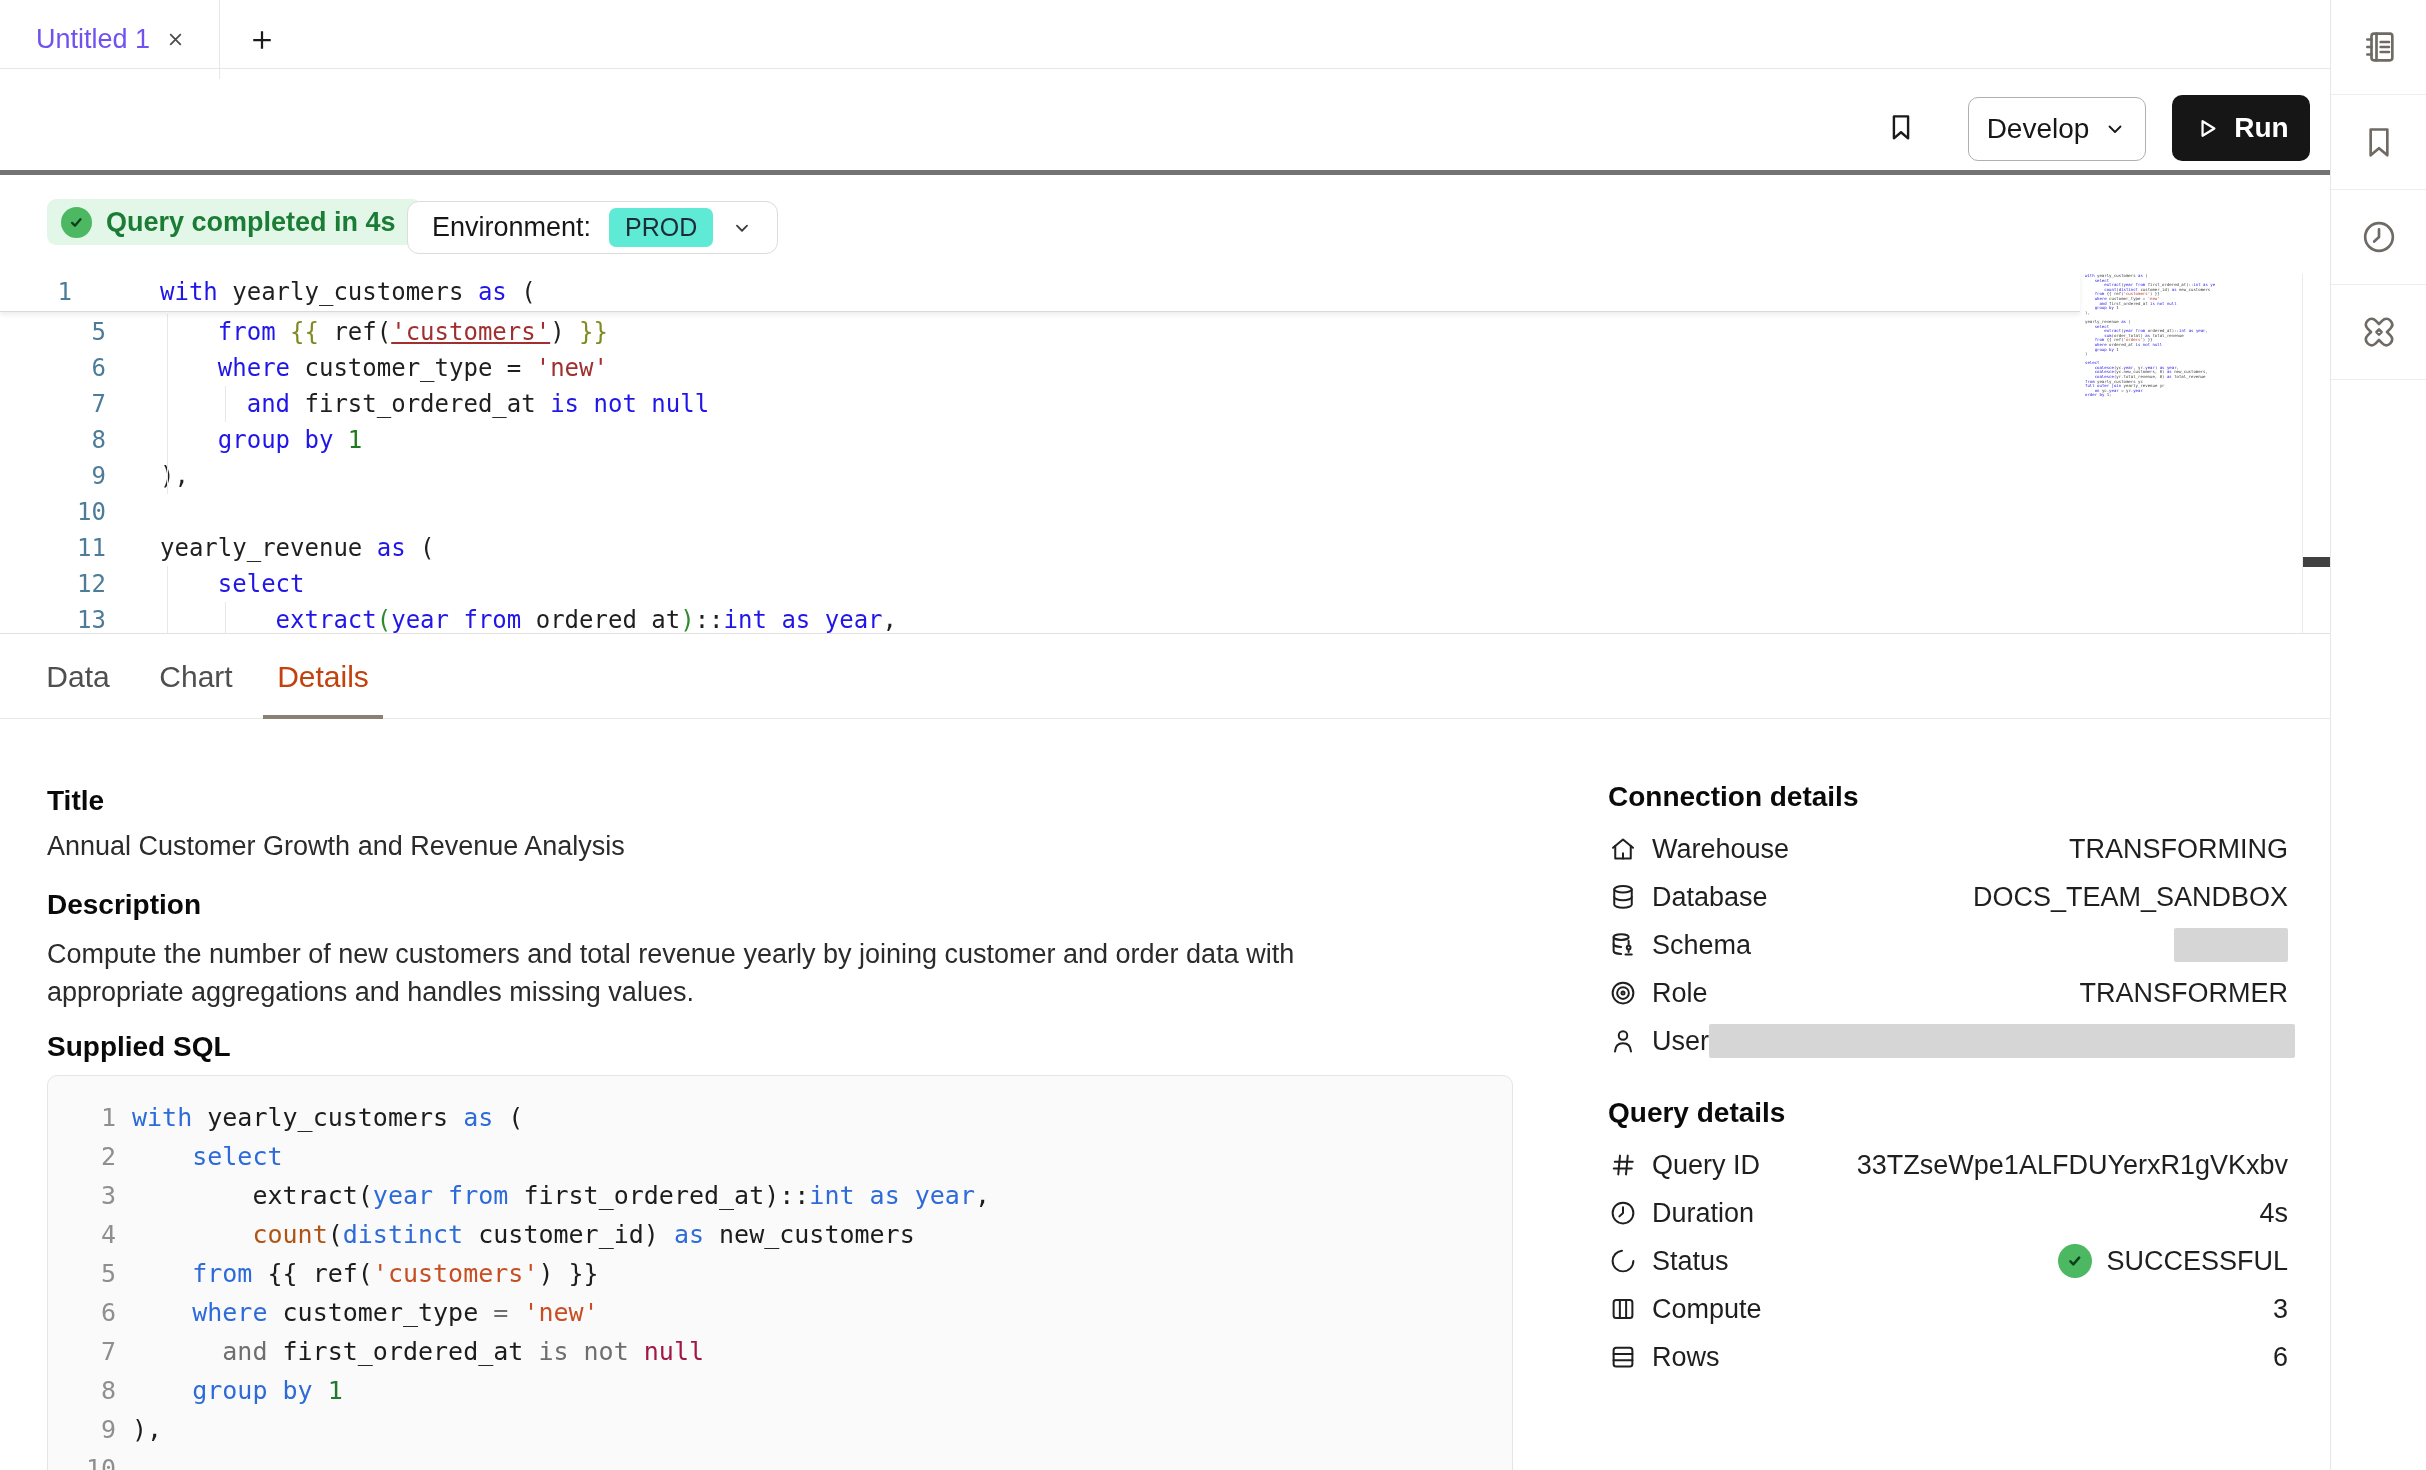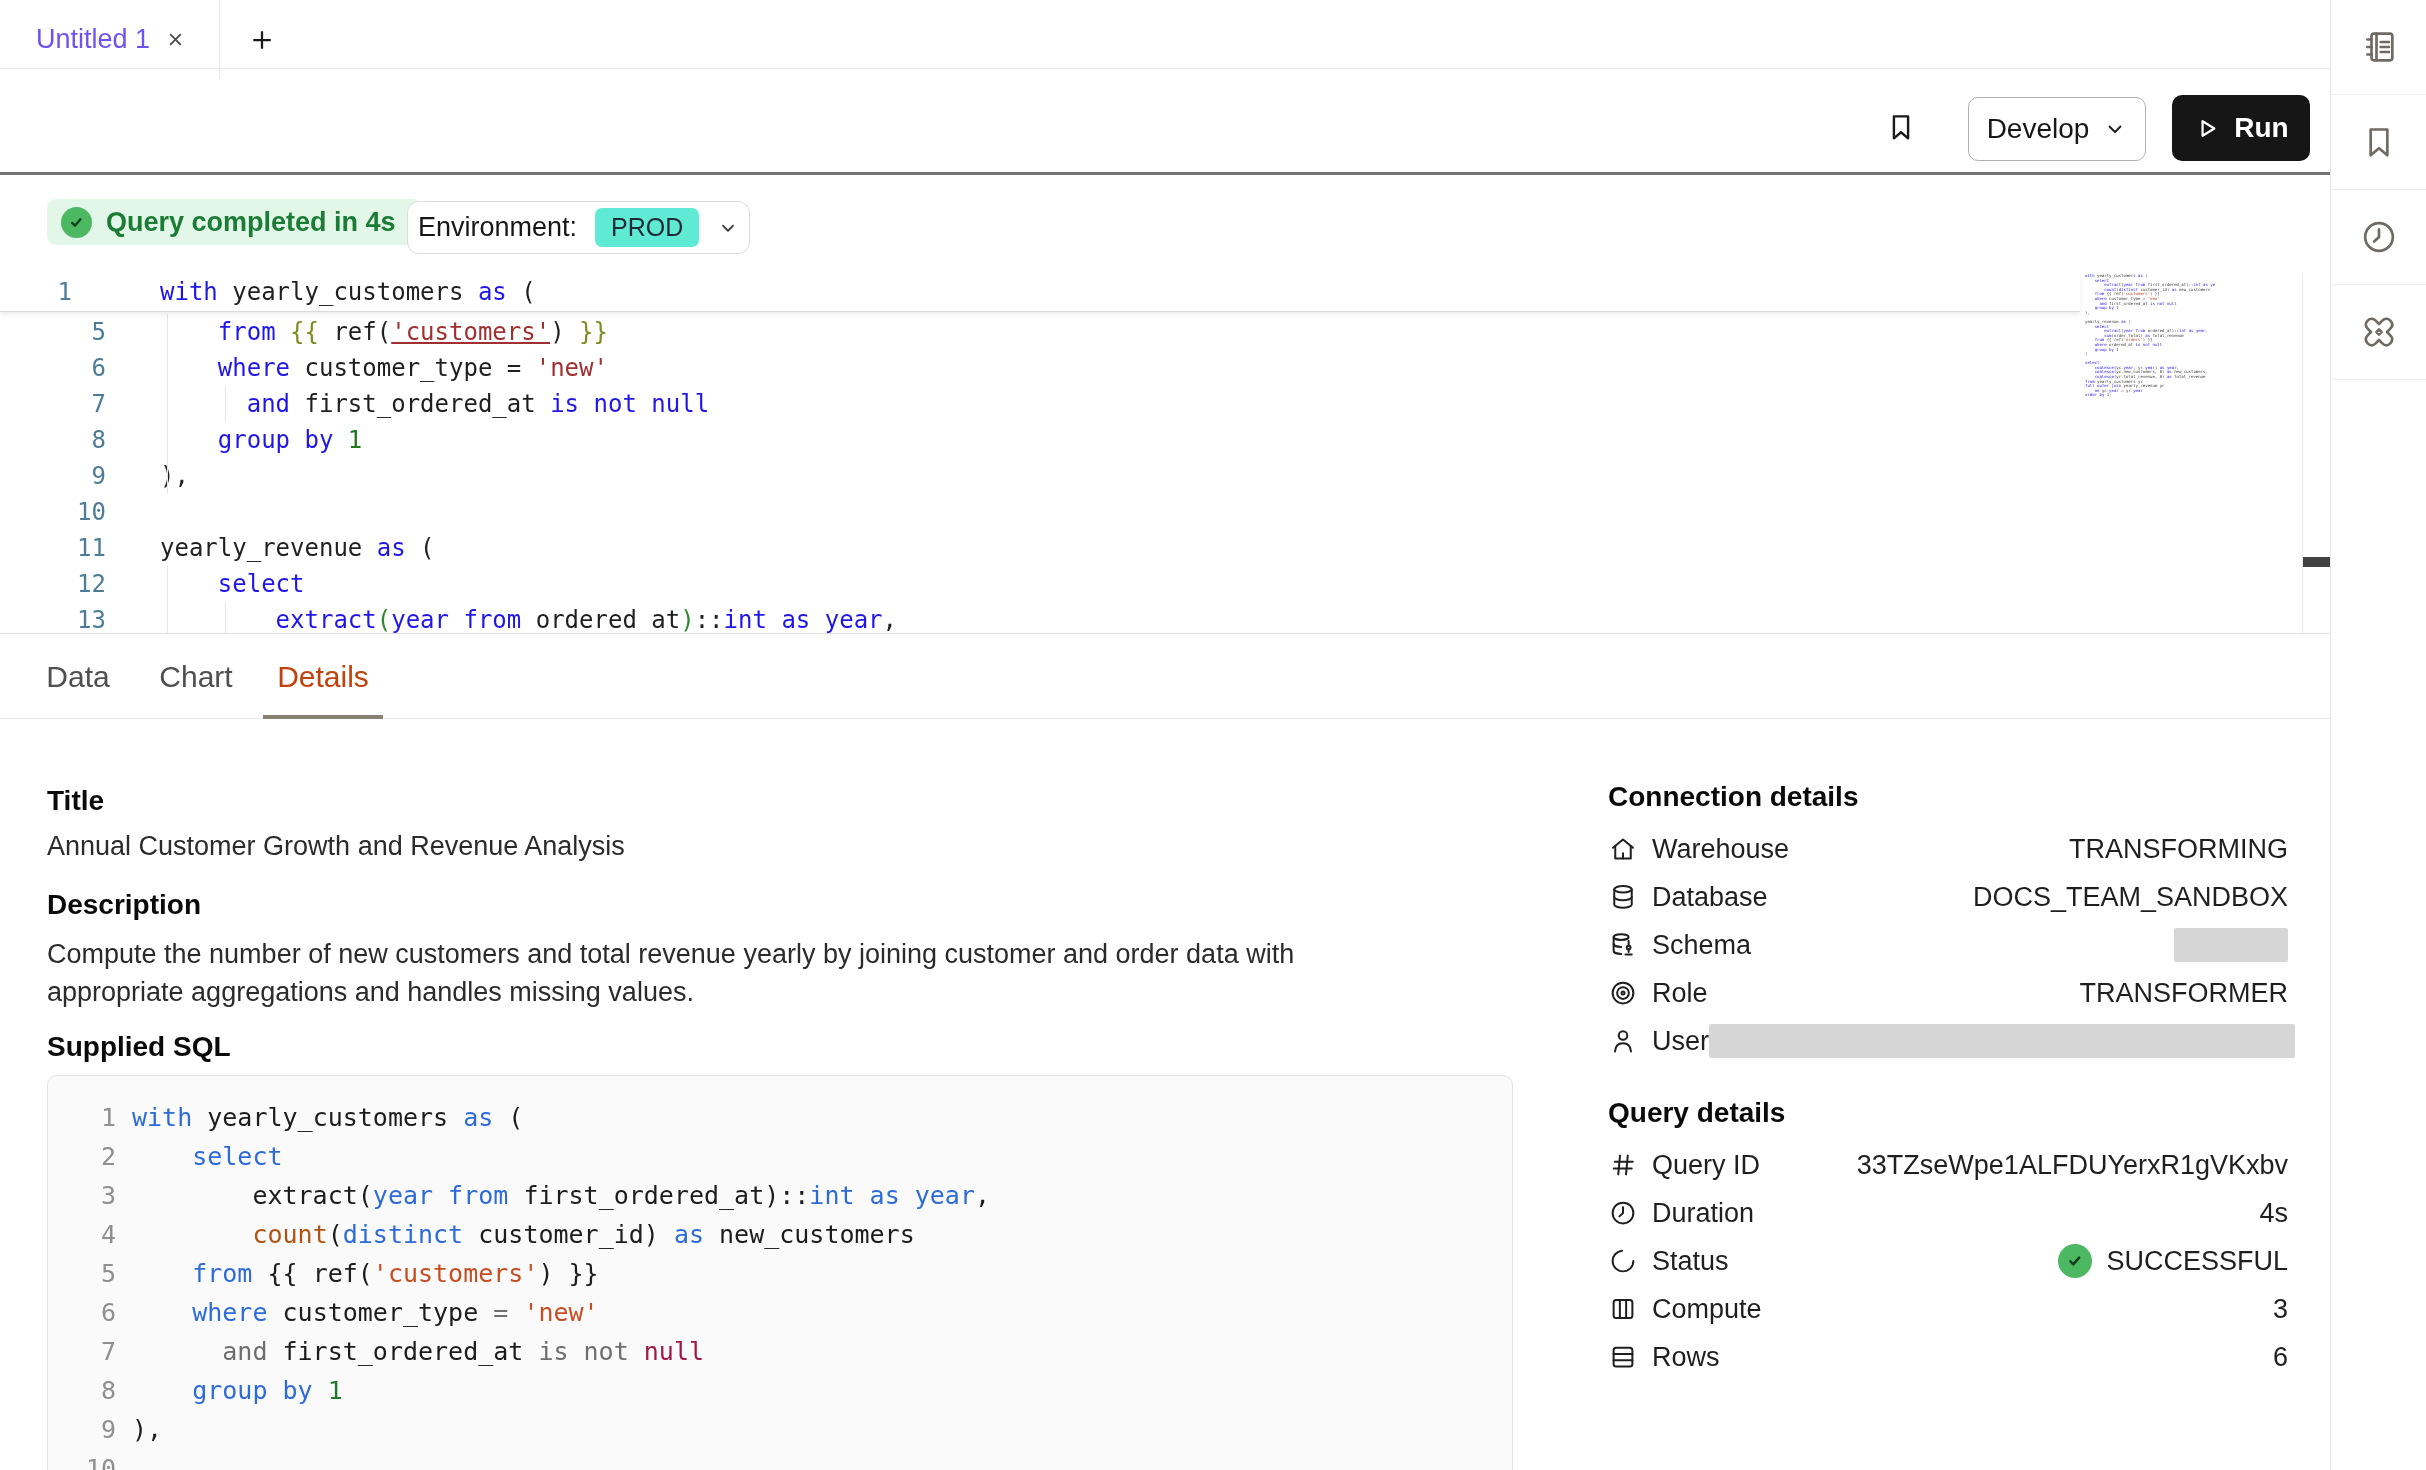--- a/index.html
+++ b/index.html
@@ -17,36 +17,36 @@
                  align-items:center; justify-content:center; cursor:pointer; }
 
   
   #sidebar { position:absolute; left:2330px; top:0; width:96px; height:1470px;
              border-left:1px solid #e7e7e7; background:#fff; }
   .side-item { width:96px; height:95px; display:flex; align-items:center; justify-content:center;
                border-bottom:1px solid #ededed; color:#6f6a64; cursor:pointer; }
 
   
   #headerrow { position:absolute; left:0; top:79px; width:2330px; height:96px;
-               border-bottom:3px solid #737373; background:#fff; }
+               border-bottom:5px solid #737373; background:#fff; }
   #bookmark-btn { position:absolute; left:1884px; top:31px; width:34px; height:34px; color:#1a1a1a; cursor:pointer; }
   #develop-btn { position:absolute; left:1968px; top:18px; width:178px; height:64px;
                  border:1px solid #b0b0b0; border-radius:10px; background:#fff; display:flex;
                  align-items:center; justify-content:center; gap:14px; font-size:28px; color:#171717; cursor:pointer; }
   #run-btn { position:absolute; left:2172px; top:16px; width:138px; height:66px; border-radius:10px;
              background:#161616; color:#fff; display:flex; align-items:center; justify-content:center;
              gap:14px; font-size:28px; font-weight:600; cursor:pointer; }
 
   
   #status-pill { position:absolute; left:47px; top:199px; height:46px; padding:0 26px 0 14px;
                  background:#e3f7e8; border-radius:9px; display:flex; align-items:center; gap:14px;
                  color:#1b7d35; font-size:27px; font-weight:600; }
   .check-circle { width:31px; height:31px; border-radius:50%; background:#4cb862; display:flex;
                   align-items:center; justify-content:center; color:#103f1e; }
-  #env-box { position:absolute; left:407px; top:201px; height:53px; padding:0 10px;
+  #env-box { position:absolute; left:407px; top:201px; height:53px; padding:0 24px;
              border:1px solid #dcdcdc; border-radius:12px; background:#fff; display:flex;
              align-items:center; gap:18px; cursor:pointer; }
   #env-box .env-label { font-size:27px; color:#171717; }
   #env-box .env-pill { background:#5eead4; border-radius:7px; padding:5px 16px; font-size:25px;
                        font-weight:500; color:#1f2937; }
   #env-box .chev { color:#3f3f3f; }
 
   
   #editor { position:absolute; left:0; top:265px; width:2330px; height:369px; overflow:hidden;
             border-bottom:1px solid #e2e2e2; background:#fff;

